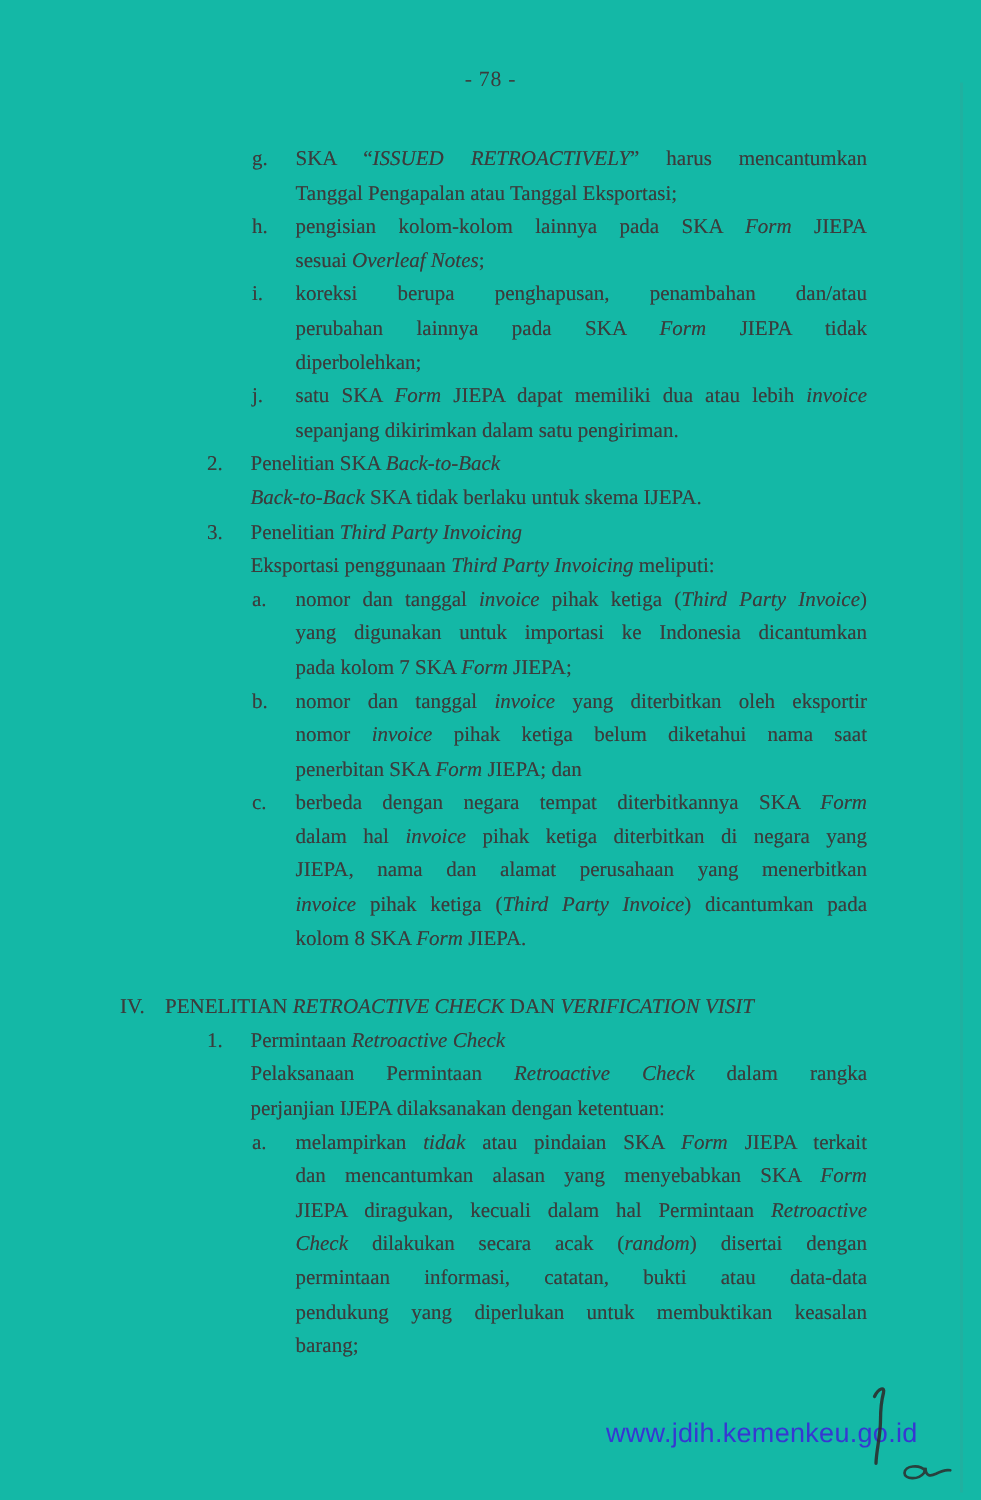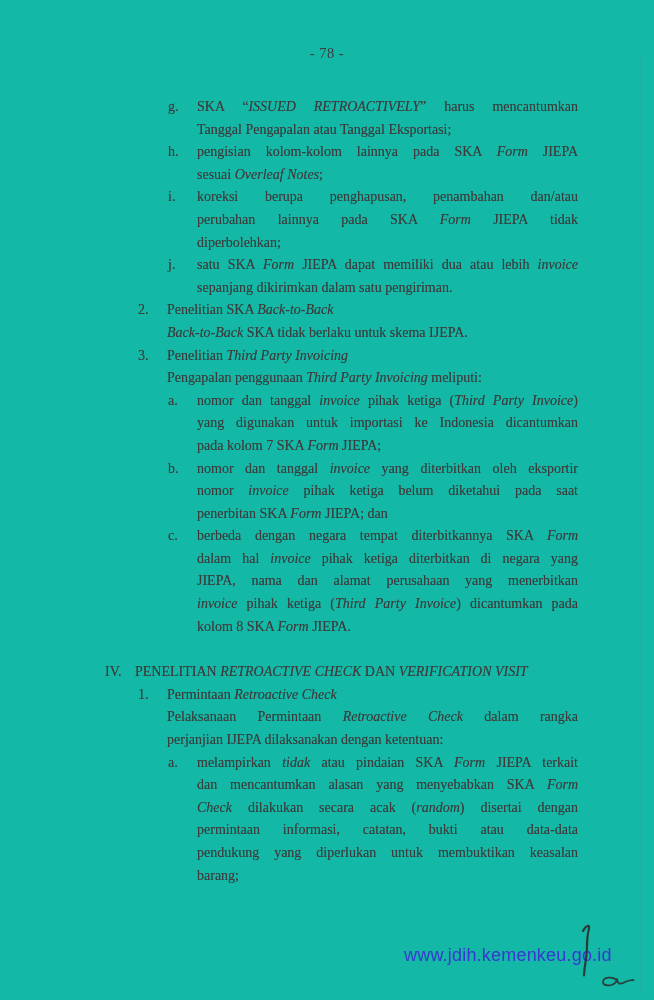--- a/index.html
+++ b/index.html
@@ -29,21 +29,21 @@
   }
   .block {
     display: flex;
     font-size: 14px;
     line-height: 22.6px;
     text-shadow: 0 0 0.4px rgba(60,60,60,0.55);
   }
   .block.gap-before { margin-top: 23px; }
   .lvl-letter { padding-left: 168px; }
   .lvl-number { padding-left: 138px; }
-  .lvl-roman  { padding-left: 105px; }
+  .lvl-roman  { padding-left: 80px; }
   .marker { flex: none; width: 29px; }
   .lvl-roman .marker { width: 30px; }
   .btext { flex: 1; min-width: 0; }
   .line { text-align: justify; text-align-last: justify; }
   .line.last { text-align-last: left; }
   .it { font-style: italic; }
   .watermark {
     position: absolute;
     left: 404px;
     top: 945px;
@@ -107,36 +107,36 @@
         <span class="marker">2.</span>
         <div class="btext">
           <div class="line last"><span>Penelitian SKA </span><span class="it">Back-to-Back</span></div>
           <div class="line last"><span class="it">Back-to-Back</span><span> SKA tidak berlaku untuk skema IJEPA.</span></div>
         </div>
       </div>
       <div class="block lvl-number">
         <span class="marker">3.</span>
         <div class="btext">
           <div class="line last"><span>Penelitian </span><span class="it">Third Party Invoicing</span></div>
-          <div class="line last"><span>Pengapalan penggunaan </span><span class="it">Third Party Invoicing</span><span> meliputi:</span></div>
+          <div class="line last"><span>Eksportasi penggunaan </span><span class="it">Third Party Invoicing</span><span> meliputi:</span></div>
         </div>
       </div>
       <div class="block lvl-letter">
         <span class="marker">a.</span>
         <div class="btext">
           <div class="line"><span>nomor dan tanggal </span><span class="it">invoice</span><span> pihak ketiga (</span><span class="it">Third Party Invoice</span><span>)</span></div>
           <div class="line"><span>yang digunakan untuk importasi ke Indonesia dicantumkan</span></div>
           <div class="line last"><span>pada kolom 7 SKA </span><span class="it">Form</span><span> JIEPA;</span></div>
         </div>
       </div>
       <div class="block lvl-letter">
         <span class="marker">b.</span>
         <div class="btext">
           <div class="line"><span>nomor dan tanggal </span><span class="it">invoice</span><span> yang diterbitkan oleh eksportir</span></div>
-          <div class="line"><span>nomor </span><span class="it">invoice</span><span> pihak ketiga belum diketahui pada saat</span></div>
+          <div class="line"><span>nomor </span><span class="it">invoice</span><span> pihak ketiga belum diketahui nama saat</span></div>
           <div class="line last"><span>penerbitan SKA </span><span class="it">Form</span><span> JIEPA; dan</span></div>
         </div>
       </div>
       <div class="block lvl-letter">
         <span class="marker">c.</span>
         <div class="btext">
           <div class="line"><span>berbeda dengan negara tempat diterbitkannya SKA </span><span class="it">Form</span></div>
           <div class="line"><span>dalam hal </span><span class="it">invoice</span><span> pihak ketiga diterbitkan di negara yang</span></div>
           <div class="line"><span>JIEPA, nama dan alamat perusahaan yang menerbitkan</span></div>
           <div class="line"><span class="it">invoice</span><span> pihak ketiga (</span><span class="it">Third Party Invoice</span><span>) dicantumkan pada</span></div>
@@ -155,20 +155,21 @@
           <div class="line last"><span>Permintaan </span><span class="it">Retroactive Check</span></div>
           <div class="line"><span>Pelaksanaan Permintaan </span><span class="it">Retroactive Check</span><span> dalam rangka</span></div>
           <div class="line last"><span>perjanjian IJEPA dilaksanakan dengan ketentuan:</span></div>
         </div>
       </div>
       <div class="block lvl-letter">
         <span class="marker">a.</span>
         <div class="btext">
           <div class="line"><span>melampirkan </span><span class="it">tidak</span><span> atau pindaian SKA </span><span class="it">Form</span><span> JIEPA terkait</span></div>
           <div class="line"><span>dan mencantumkan alasan yang menyebabkan SKA </span><span class="it">Form</span></div>
+          <div class="line"><span>JIEPA diragukan, kecuali dalam hal Permintaan </span><span class="it">Retroactive</span></div>
           <div class="line"><span class="it">Check</span><span> dilakukan secara acak (</span><span class="it">random</span><span>) disertai dengan</span></div>
           <div class="line"><span>permintaan informasi, catatan, bukti atau data-data</span></div>
           <div class="line"><span>pendukung yang diperlukan untuk membuktikan keasalan</span></div>
           <div class="line last"><span>barang;</span></div>
         </div>
       </div>
     </div>
   <div class="edge-artifact"></div>
   <div class="watermark">www.jdih.kemenkeu.go.id</div>
   <svg class="pen-svg" viewBox="0 0 114 85" xmlns="http://www.w3.org/2000/svg">

